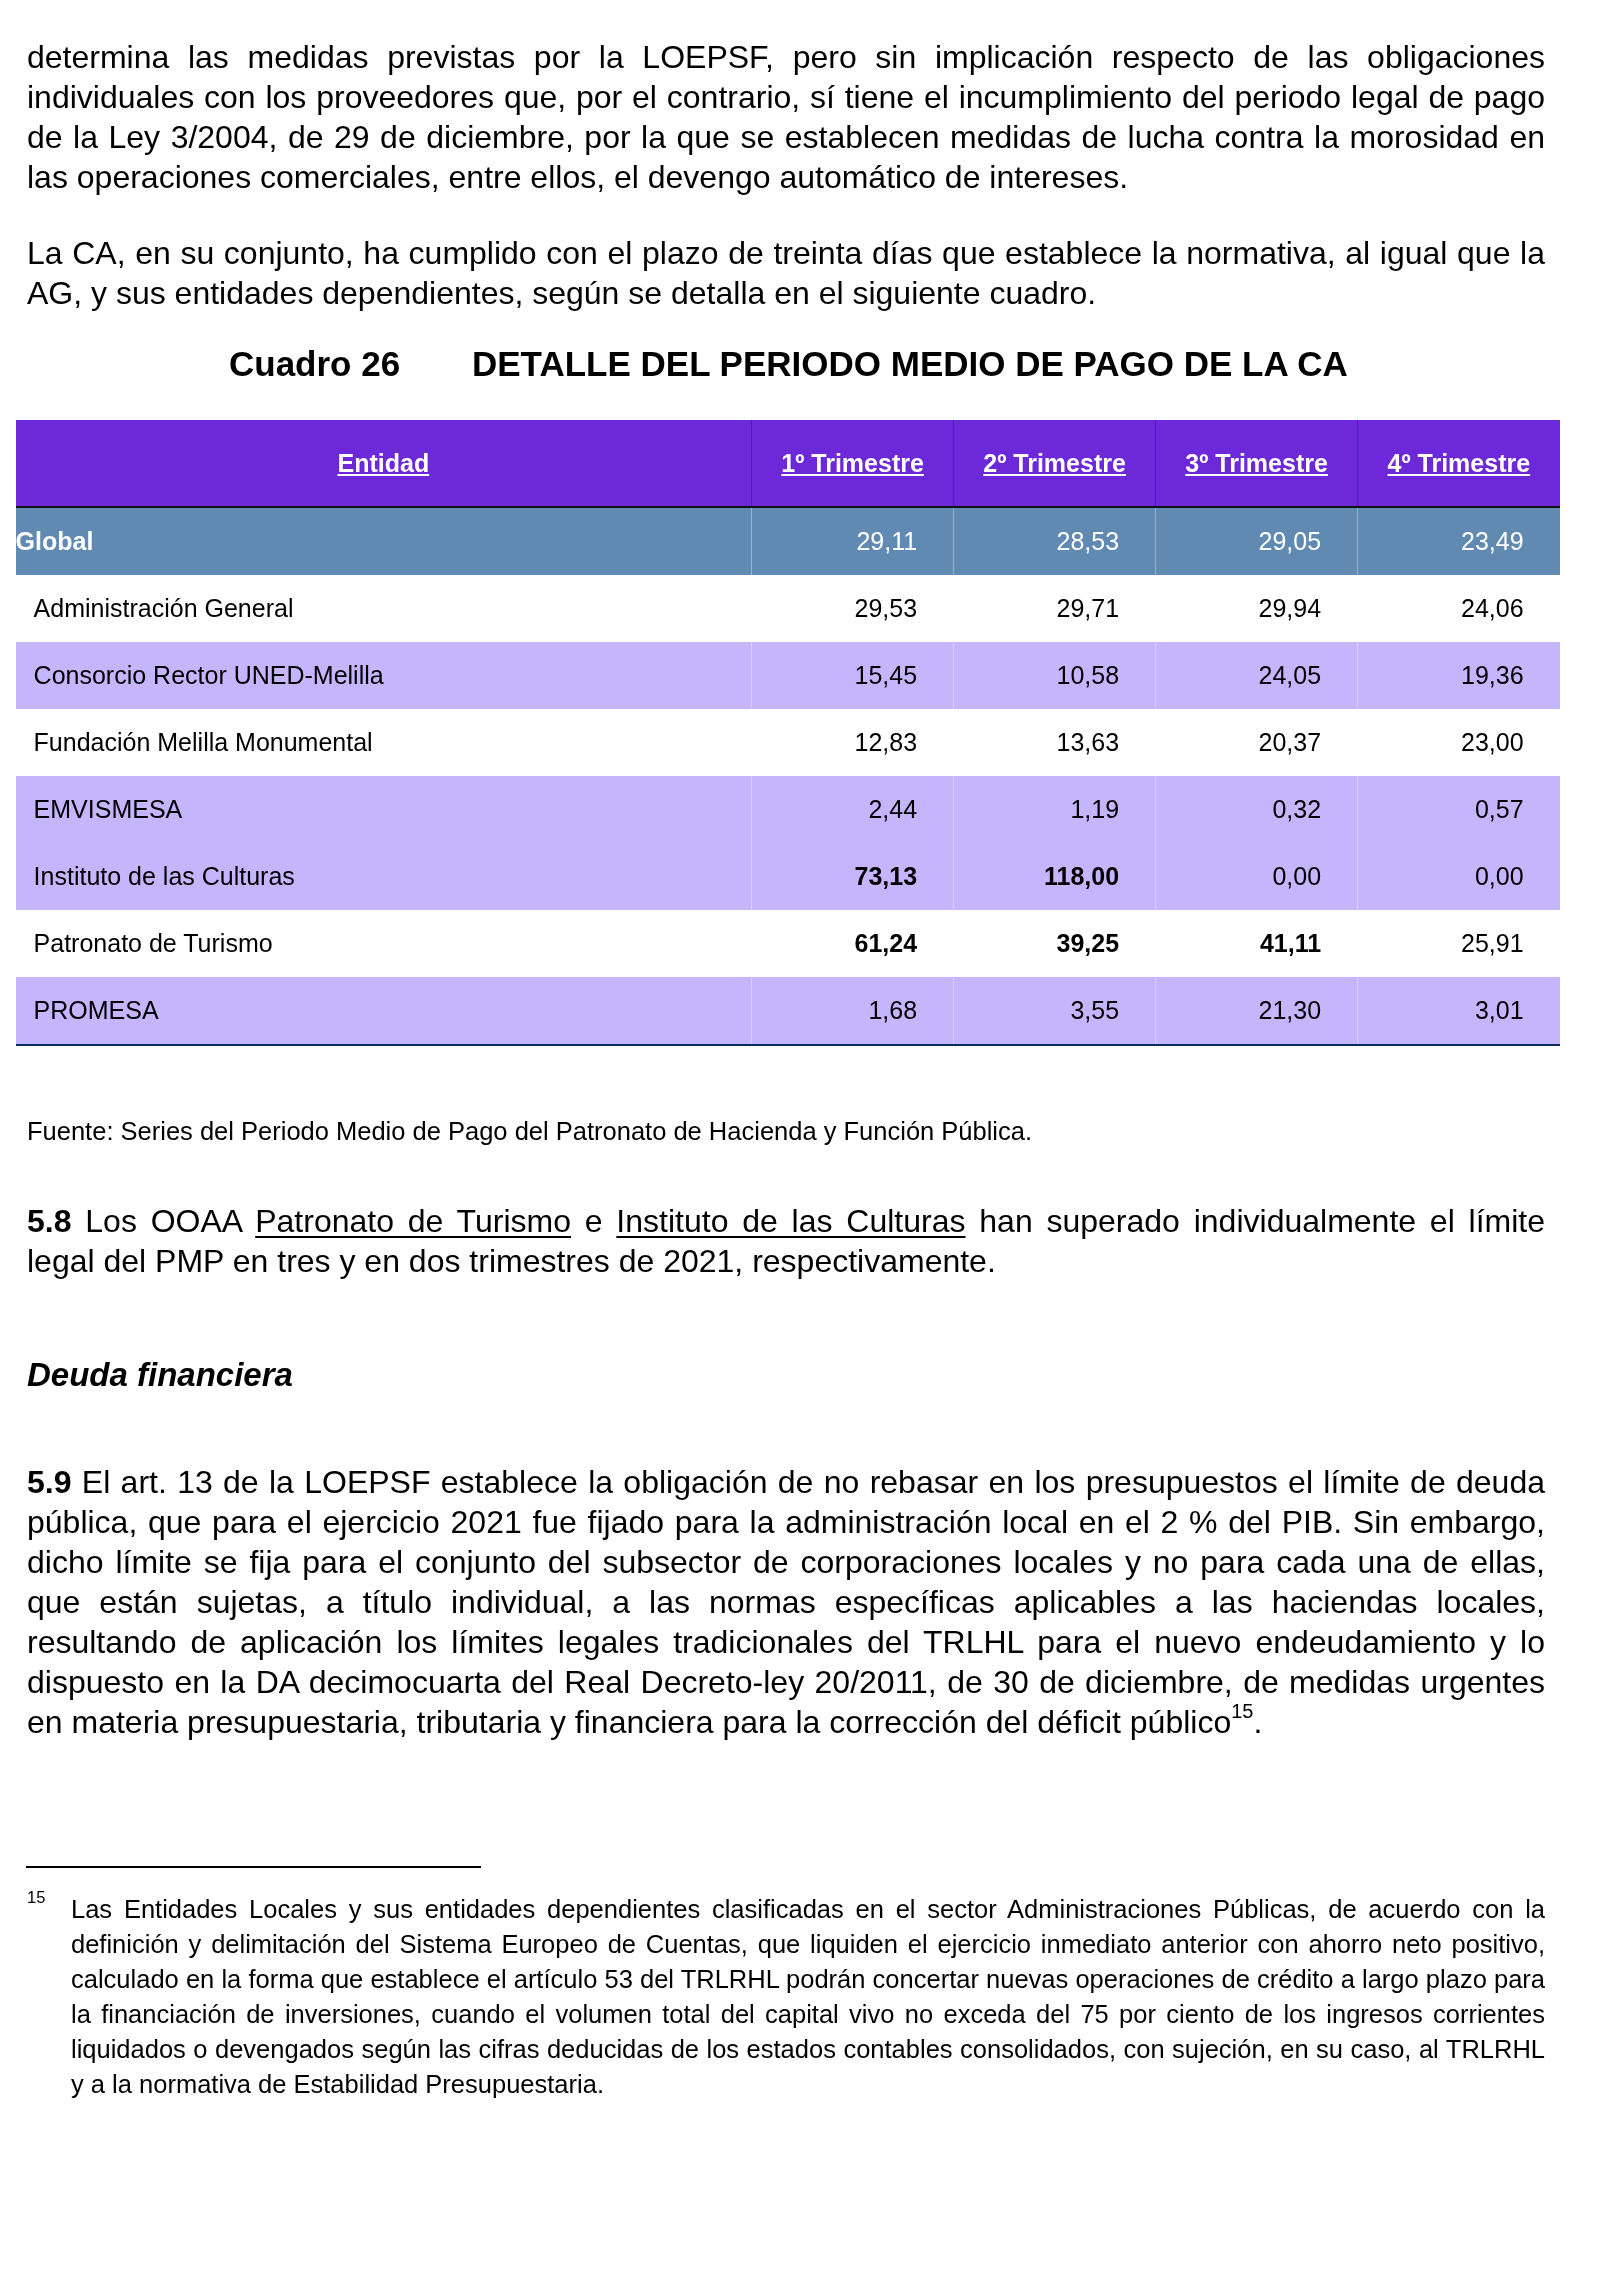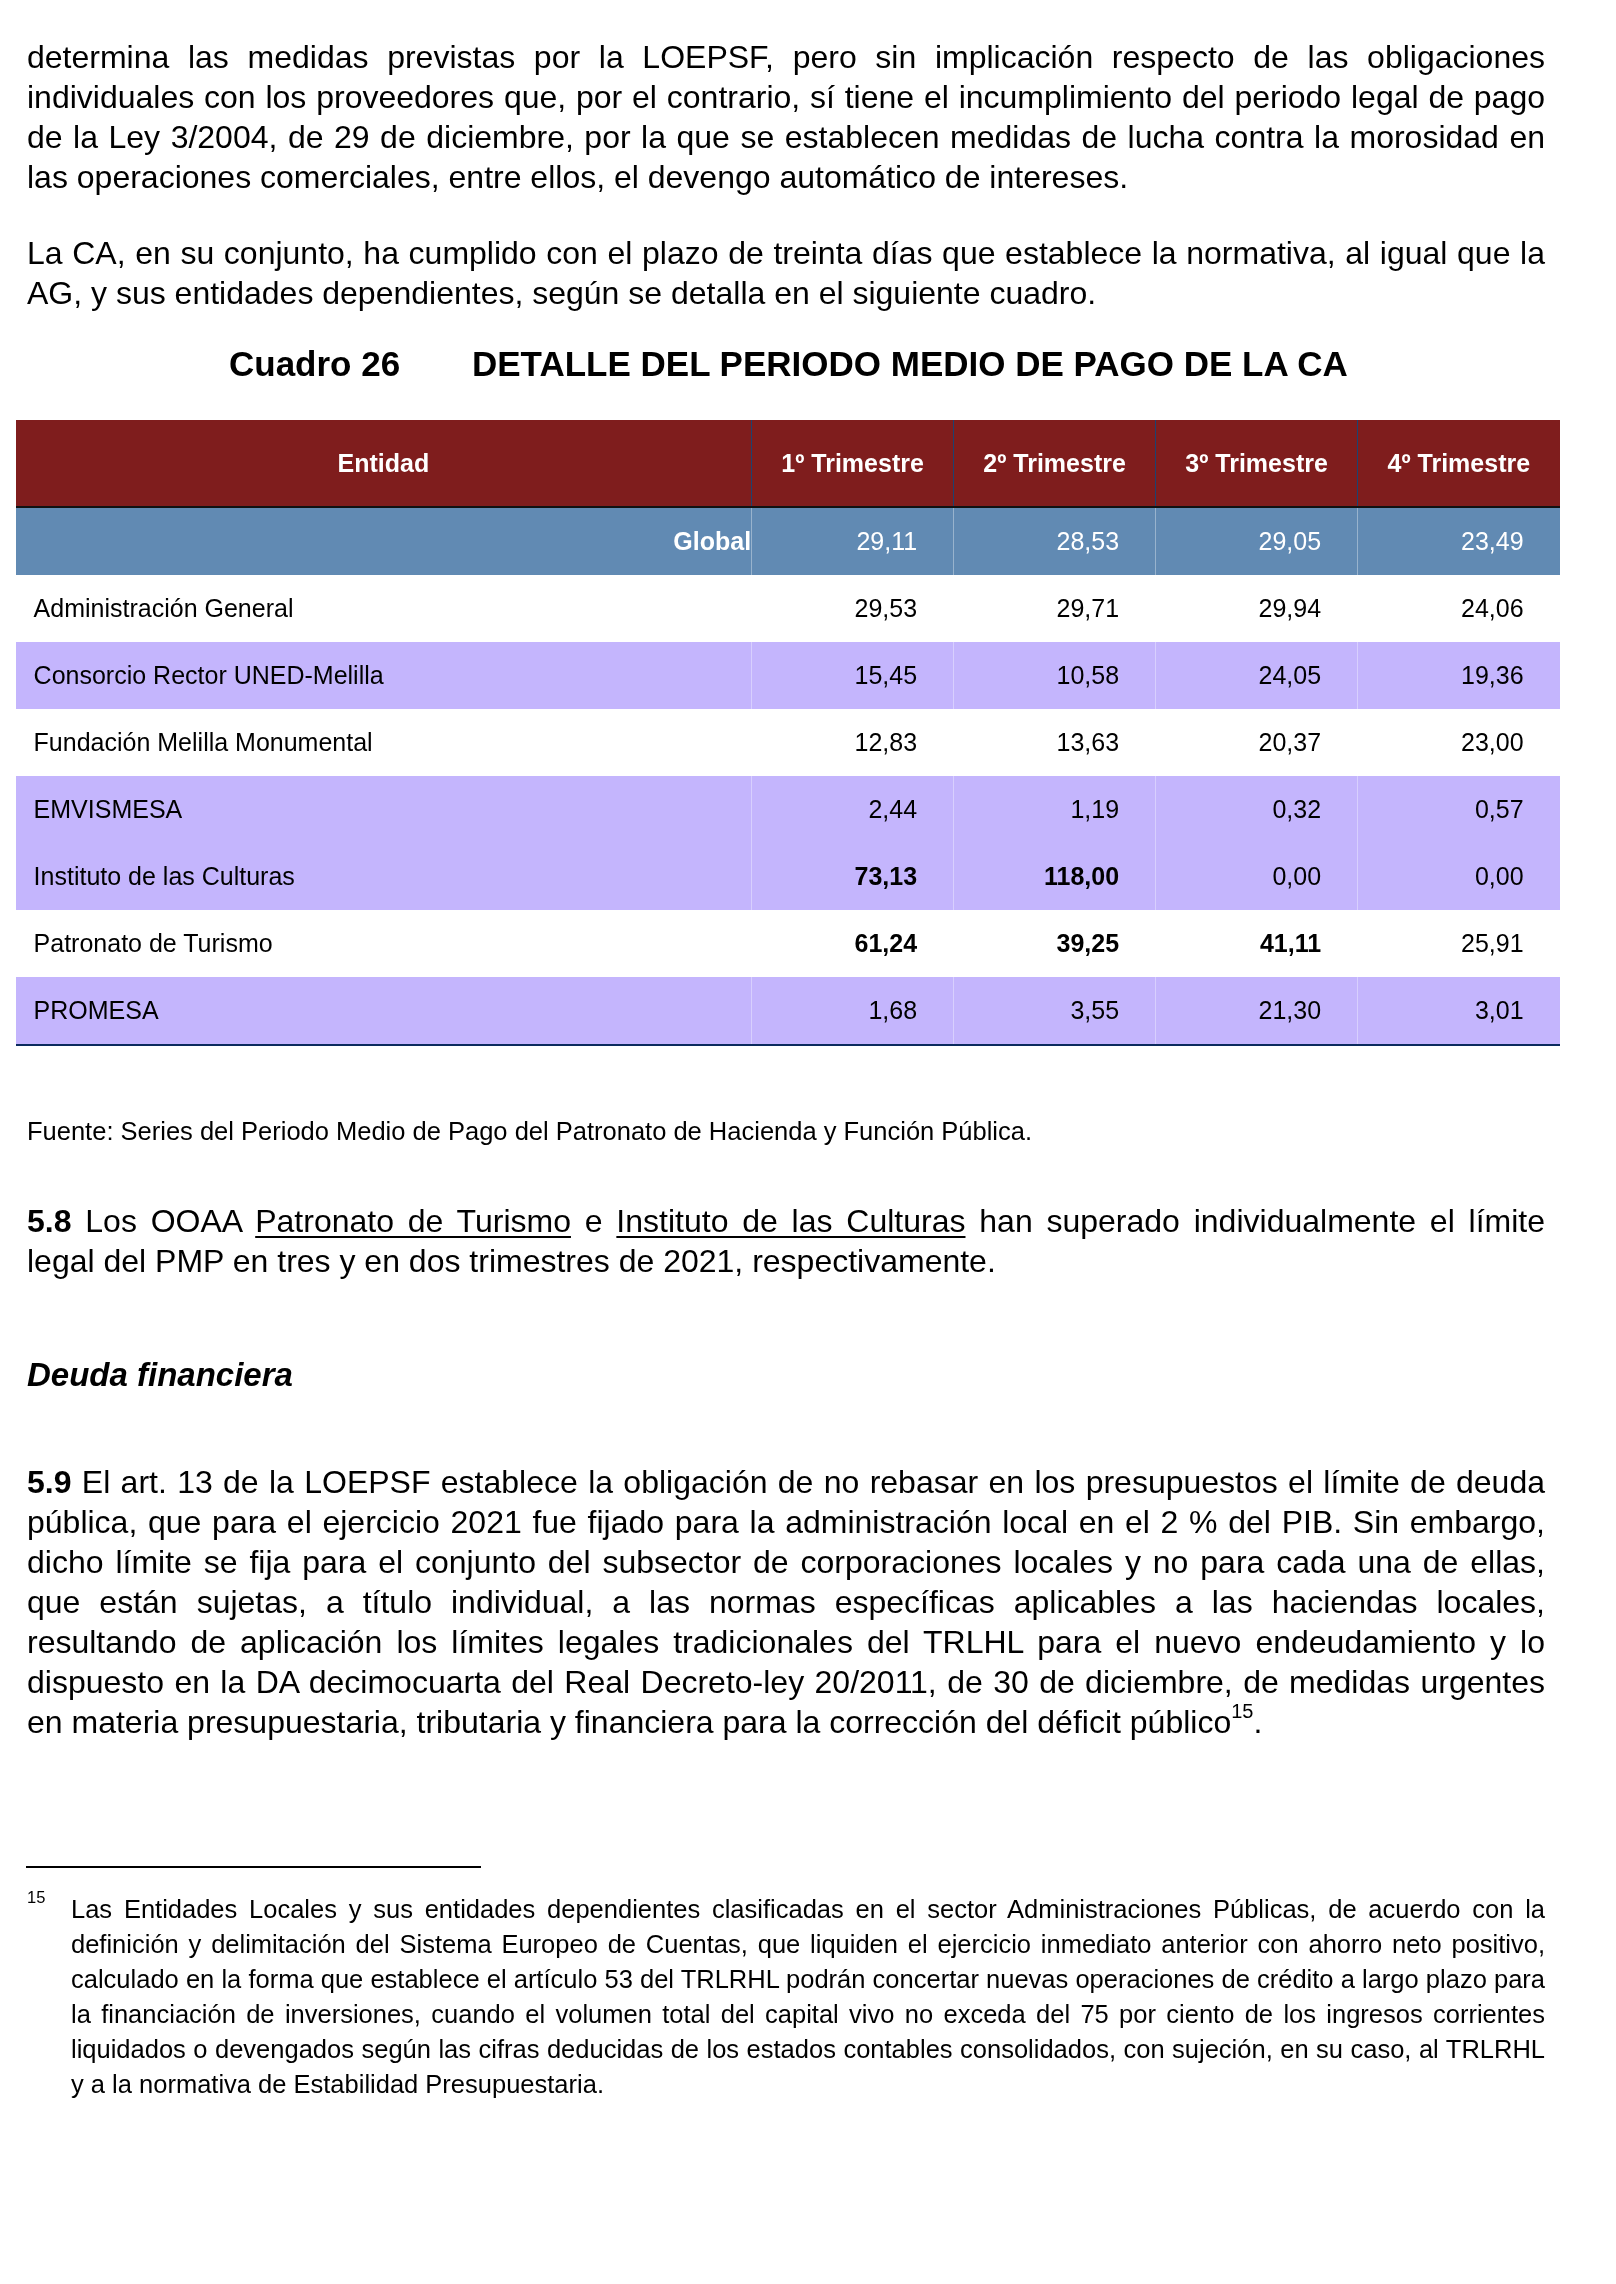--- a/index.html
+++ b/index.html
@@ -27,32 +27,33 @@
   .caption .title { position: absolute; left: 472px; }
 
   table.pmp {
     position: absolute; top: 420px; left: 15.6px; width: 1542px;
     border-collapse: collapse; table-layout: fixed;
     font-size: 25px;
   }
   table.pmp col.c-ent { width: 736px; }
   table.pmp col.c-q { width: 202px; }
   table.pmp th {
-    background: #7f1d1d; color: #ffffff; font-weight: bold;
+    background: #6d28d9; color: #ffffff; font-weight: bold;
     height: 86px; padding: 0; text-align: center; vertical-align: middle;
     border-bottom: 2.5px solid #111;
     border-left: 0.8px solid #1d4270;
+    text-decoration: underline;
   }
   table.pmp th:first-child { border-left: none; }
   table.pmp td { height: 67px; padding: 0; vertical-align: middle; }
   table.pmp td.ent { padding-left: 18px; text-align: left; }
   table.pmp td.num { text-align: right; padding-right: 36px; }
   table.pmp td + td { border-left: 0.8px solid rgba(255,255,255,0.35); }
   table.pmp tr.global td { background: #618AB3; color: #ffffff; }
-  table.pmp tr.global td.ent { text-align: right; font-weight: bold; padding-left: 0; }
+  table.pmp tr.global td.ent { text-align: left; font-weight: bold; padding-left: 0; }
   table.pmp tr.stripe td { background: #c4b5fd; }
   table.pmp tr.plain td { background: #ffffff; }
   table.pmp tr.last td { border-bottom: 2.5px solid #0b2a5e; }
   table.pmp td.bold { font-weight: bold; }
 
   .source {
     position: absolute; top: 1115px; left: 27px;
     font-size: 25.5px; line-height: 33px;
   }
   #p58 { top: 1201px; }

